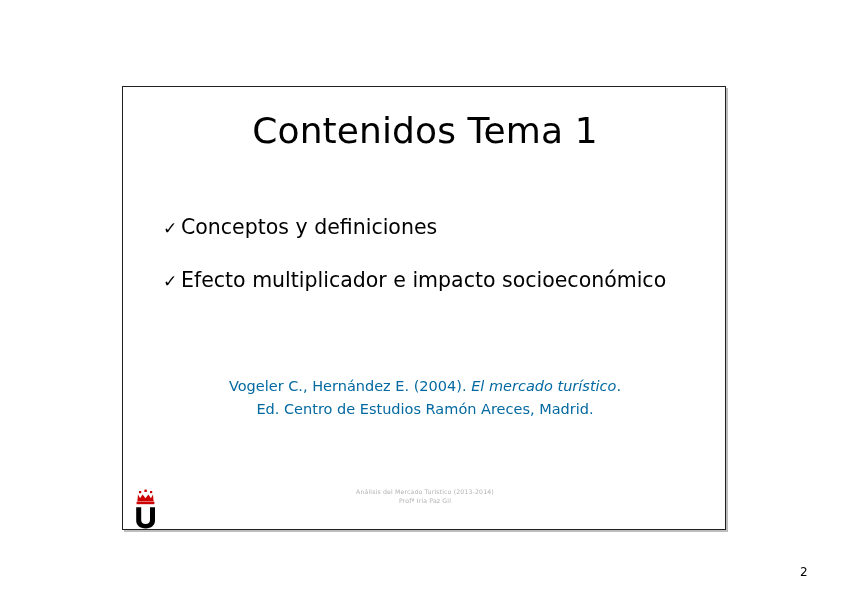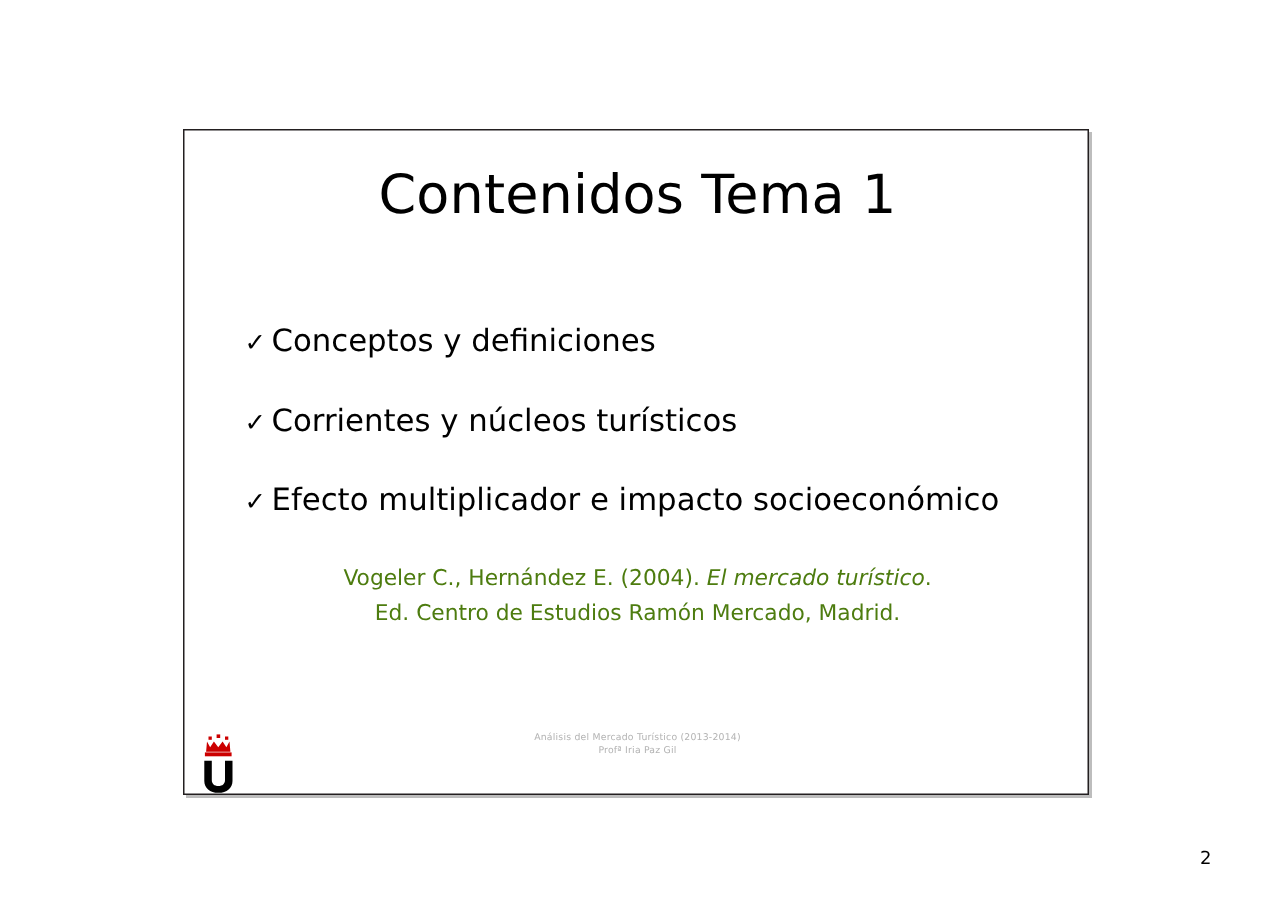--- a/index.html
+++ b/index.html
@@ -85,21 +85,21 @@
   }
 
   
   #citation {
     position: absolute;
     left: 0;
     top: 288px;
     width: 604px;
     text-align: center;
     font-size: 14.5px;
-    color: #4d7c0f;
+    color: #0369a1;
     line-height: 1.62;
   }
   #citation .cite-line {
     display: block;
     white-space: nowrap;
   }
   #citation .cite-italic {
     font-style: italic;
   }
 
@@ -149,30 +149,27 @@
 
   <div id="slide">
 
     <div id="slide-title">Contenidos Tema 1</div>
 
     <ul id="bullet-list">
       <li class="bullet-item">
         <span class="bullet-check">✓</span><span class="bullet-label">Conceptos y definiciones</span>
       </li>
       <li class="bullet-item">
-        <span class="bullet-check">✓</span><span class="bullet-label">Corrientes y núcleos turísticos</span>
-      </li>
-      <li class="bullet-item">
         <span class="bullet-check">✓</span><span class="bullet-label">Efecto multiplicador e impacto socioeconómico</span>
       </li>
     </ul>
 
     <div id="citation">
       <span class="cite-line"><span>Vogeler C., Hernández E. (2004). </span><span class="cite-italic">El mercado turístico</span><span>.</span></span>
-      <span class="cite-line">Ed. Centro de Estudios Ramón Mercado, Madrid.</span>
+      <span class="cite-line">Ed. Centro de Estudios Ramón Areces, Madrid.</span>
     </div>
 
     <div id="slide-footer">
       <span class="footer-line">Análisis del Mercado Turístico (2013-2014)</span>
       <span class="footer-line">Profª Iria Paz Gil</span>
     </div>
 
   </div>
 
   <div id="logo">

